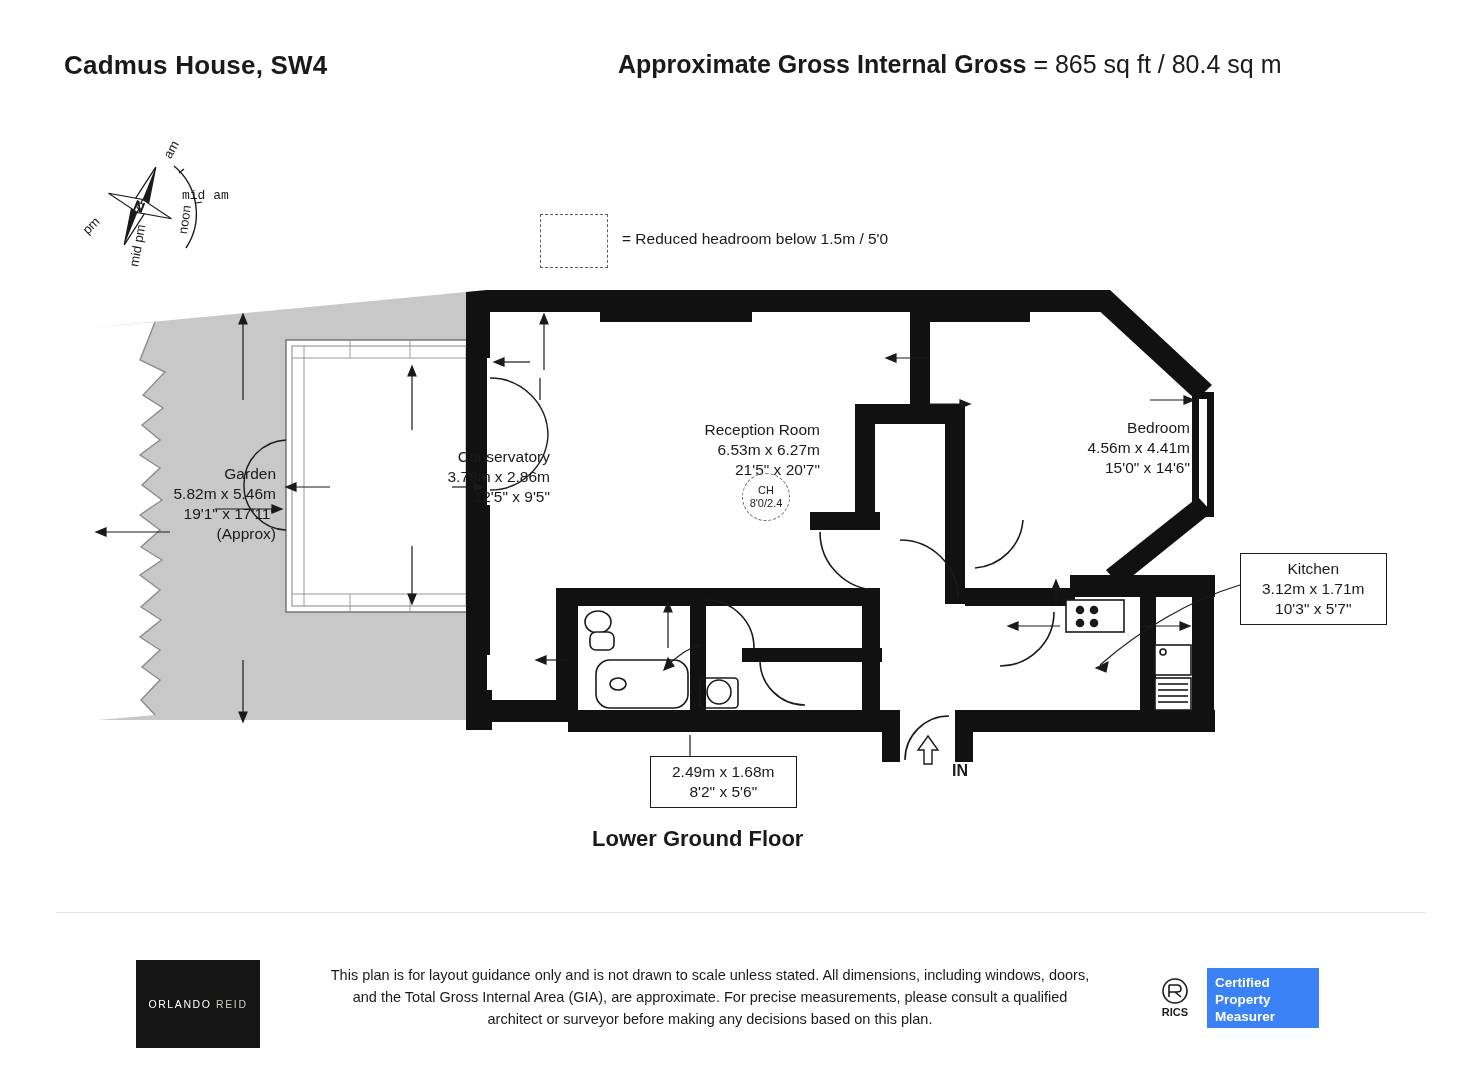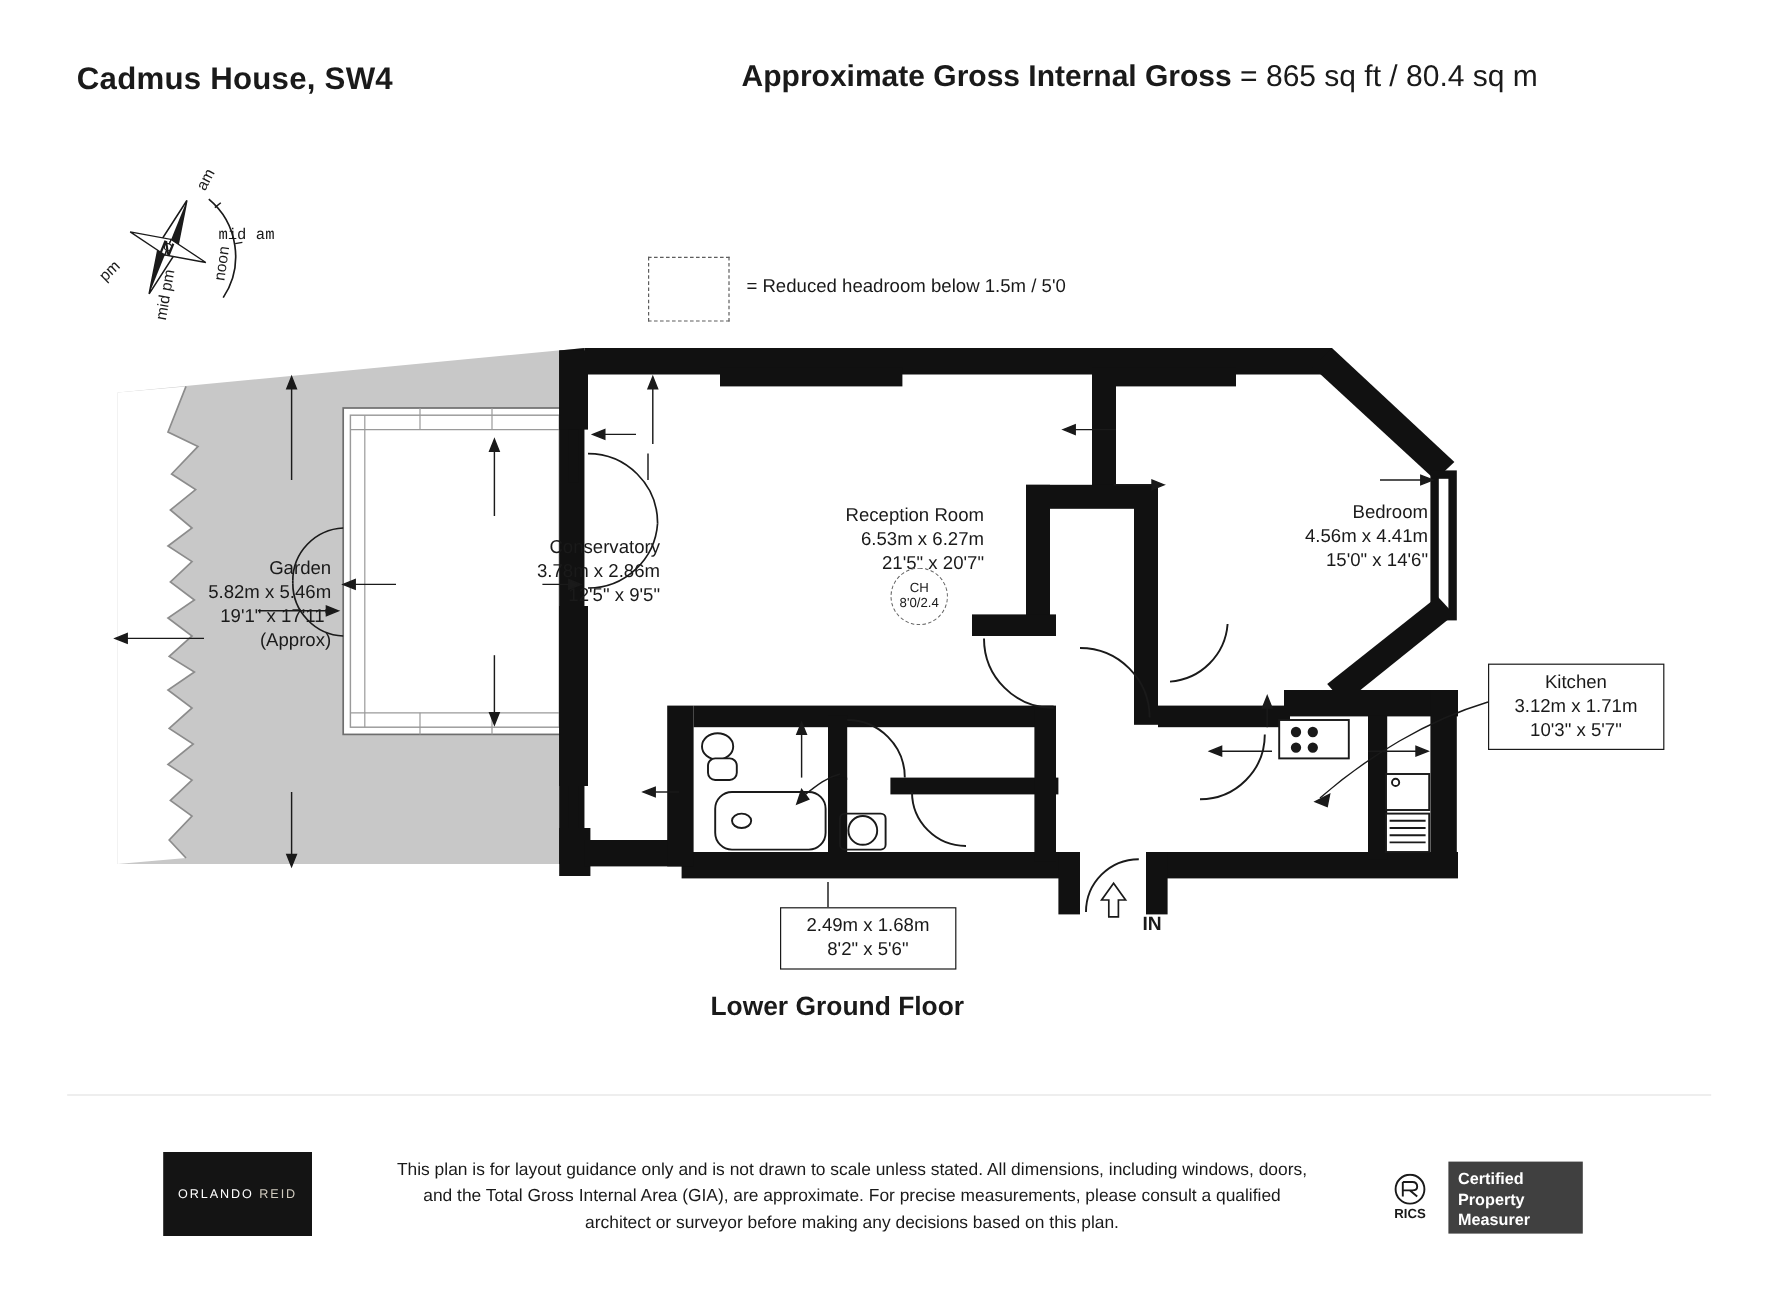--- a/index.html
+++ b/index.html
@@ -105,21 +105,21 @@
   }
 
   
   #divider {
     left: 56px; top: 912px;
     width: 1370px; height: 1px;
     background: #e3e3e3;
   }
   #logo-box {
     left: 136px; top: 960px;
-    width: 124px; height: 70px;
+    width: 124px; height: 88px;
     background: #141414;
     color: #cfc9bd;
     font-size: 10.5px;
     letter-spacing: 1.6px;
     display: flex; align-items: center; justify-content: center;
   }
   #logo-box .o { color: #ffffff; }
   #disclaimer {
     left: 330px; top: 964px;
     width: 760px;
@@ -130,21 +130,21 @@
   #rics {
     left: 1148px; top: 975px;
     width: 54px; height: 46px;
     display: flex; flex-direction: column;
     align-items: center; justify-content: center;
     font-size: 11px; font-weight: bold;
   }
   #cpm-box {
     left: 1207px; top: 968px;
     width: 112px; height: 60px;
-    background: #404040; color: #fff;
+    background: #3b82f6; color: #fff;
     font-size: 13.5px; font-weight: bold;
     line-height: 17px;
     padding: 6px 0 0 8px;
     box-sizing: border-box;
   }
 </style>
 </head>
 <body>
 
 <div class="abs" id="title">Cadmus House, SW4</div>

